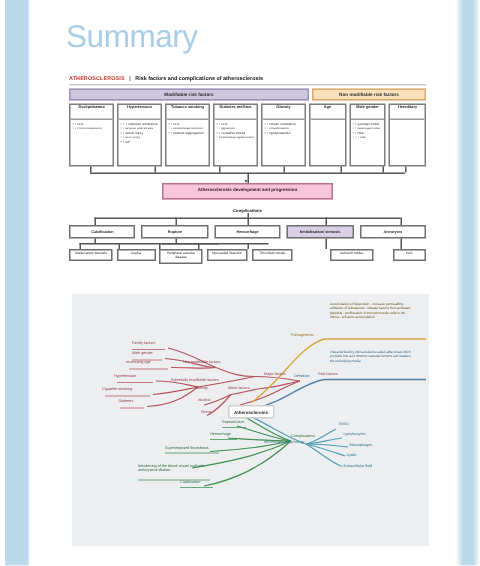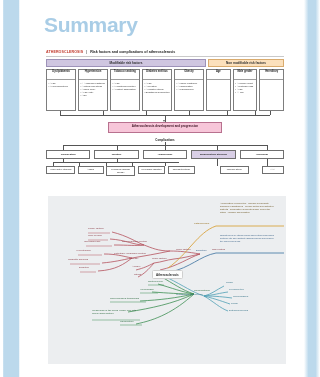--- a/index.html
+++ b/index.html
@@ -10,21 +10,21 @@
   .slide{position:absolute;inset:0;background:#ffffff;overflow:hidden;}
 
   
   .band-left{position:absolute;left:0;top:0;width:30px;height:377px;
     background:linear-gradient(90deg,#ffffff 0%,#ffffff 10%,#bcd9ec 12%,#bcd9ec 62%,#ffffff 66%);}
   .band-left .wave{position:absolute;left:14px;top:0;width:26px;height:377px;
     background:#ffffff;border-radius:60% 0 0 60%/50% 0 0 50%;transform:translateX(6px) scaleX(.55);}
   .band-right{position:absolute;right:0;top:0;width:16px;height:377px;
     background:linear-gradient(90deg,#ffffff 0%,#bcd9ec 28%,#bcd9ec 72%,#ffffff 100%);}
 
-  .title{position:absolute;left:44px;top:14px;font-size:21px;font-weight:bold;
+  .title{position:absolute;left:44px;top:14px;font-size:21px;font-weight:normal;
     color:#a9cde6;letter-spacing:-.3px;line-height:1;}
 
   
   .card{position:absolute;left:46px;top:50px;width:238px;height:140px;background:#fff;}
   .card-head{display:flex;align-items:baseline;gap:3px;font-size:3.6px;font-weight:bold;
     padding-bottom:1.5px;}
   .card-head .kw{color:#c0392b;letter-spacing:.1px;}
   .card-head .sep{color:#555;}
   .card-head .sub{color:#1a1a1a;}
   .rule{height:.6px;background:#c9c9c9;margin-bottom:3px;}

